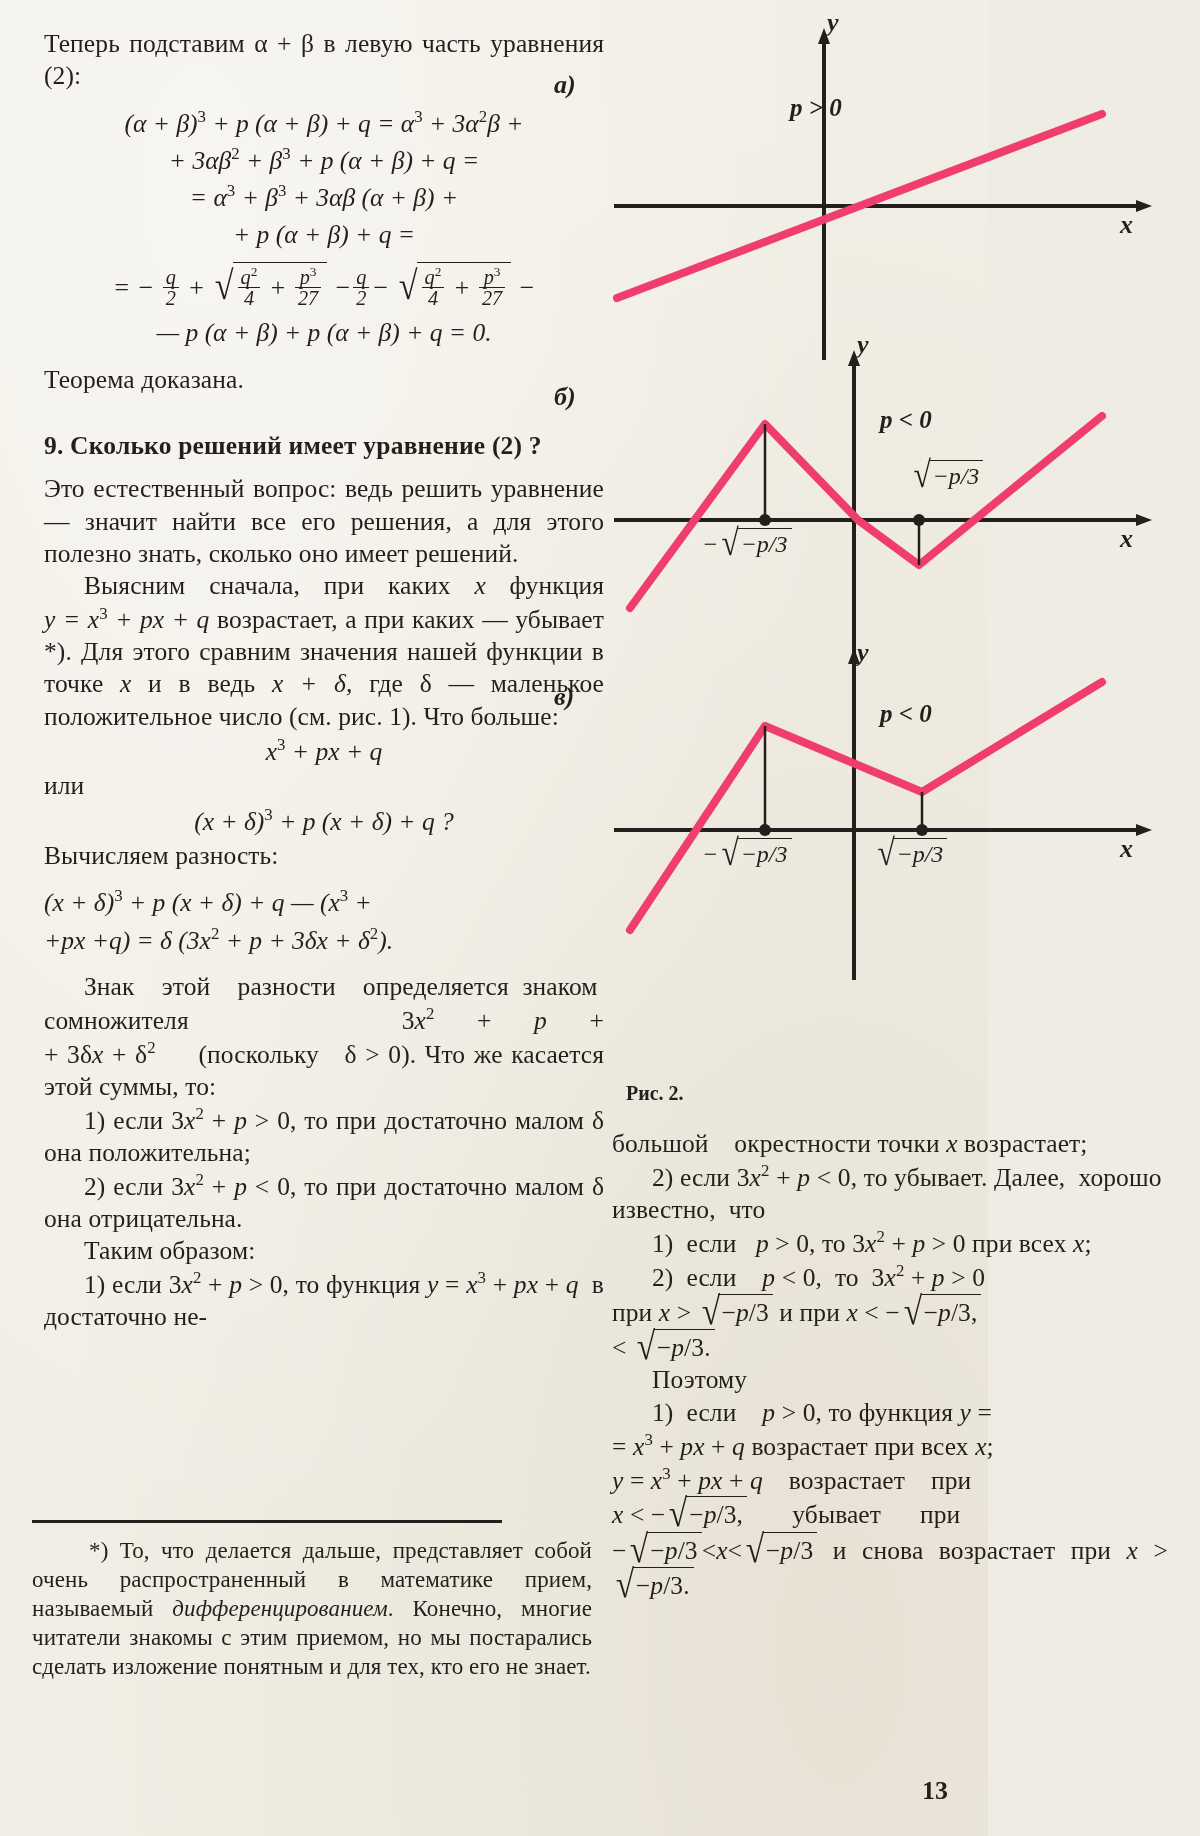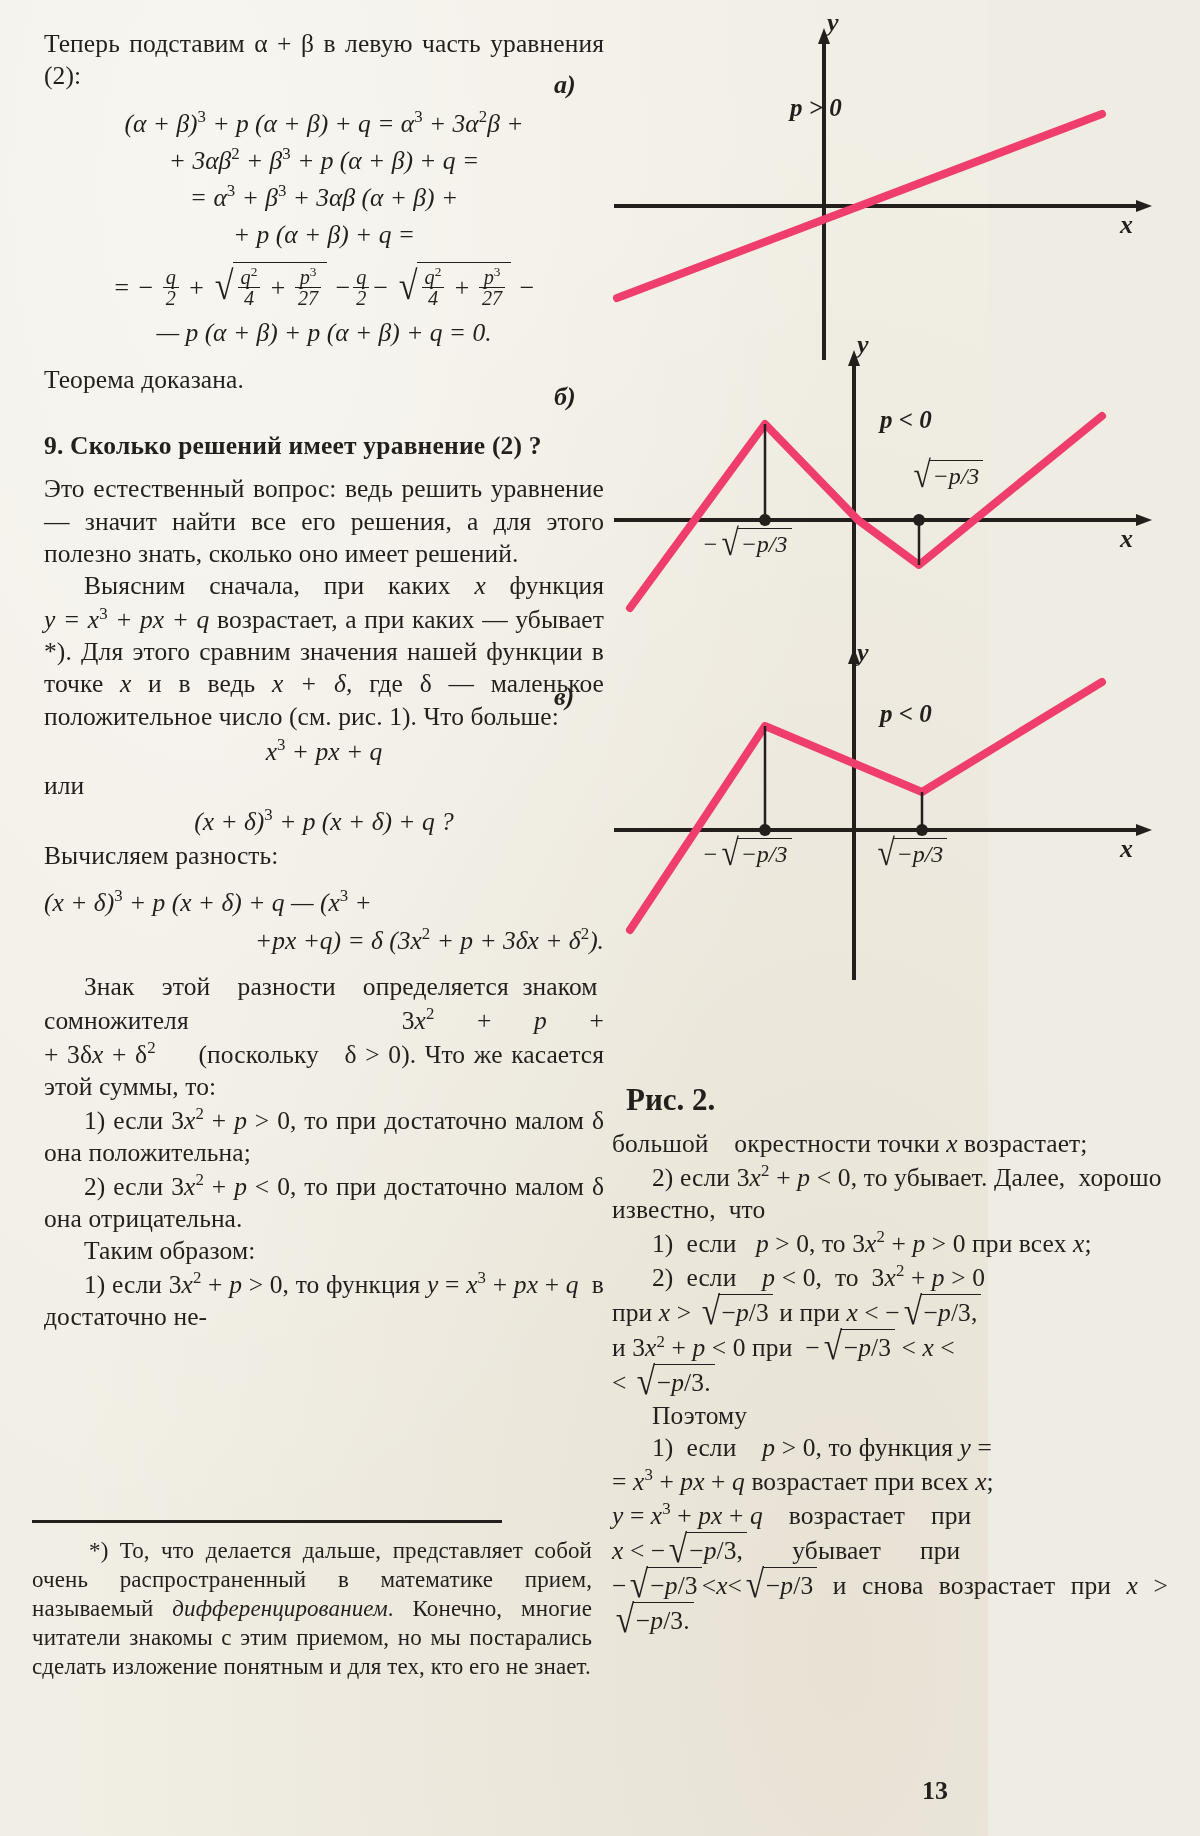--- a/index.html
+++ b/index.html
@@ -131,21 +131,21 @@
 
   
   .figure {
     position: relative;
     width: 556px;
   }
   .figcap {
     position: absolute;
     left: 14px;
     top: 1062px;
-    font-size: 31px;
+    font-size: 20px;
     font-weight: bold;
     font-style: normal;
   }
   .panel-label {
     position: absolute;
     font-style: italic;
     font-weight: bold;
     font-size: 26px;
   }
   .cond-label {
@@ -246,21 +246,21 @@
       (<i>x</i>&nbsp;+&nbsp;δ)<sup class="pw">3</sup>&nbsp;+&nbsp;<i>p</i>&nbsp;(<i>x</i>&nbsp;+&nbsp;δ)&nbsp;+&nbsp;<i>q</i>&nbsp;?
     </div>
 
     <p class="noind">Вычисляем разность:</p>
 
     <div class="spacer-sm"></div>
 
     <div class="mathline" style="text-align:left;">
       (<i>x</i>&nbsp;+&nbsp;δ)<sup class="pw">3</sup>&nbsp;+&nbsp;<i>p</i>&nbsp;(<i>x</i>&nbsp;+&nbsp;δ)&nbsp;+&nbsp;<i>q</i>&nbsp;—&nbsp;(<i>x</i><sup class="pw">3</sup>&nbsp;+
     </div>
-    <div class="mathline" style="text-align:right;">
+    <div class="mathline" style="text-align:left;">
       +<i>px</i>&nbsp;+<i>q</i>)&nbsp;=&nbsp;δ&nbsp;(3<i>x</i><sup class="pw">2</sup>&nbsp;+&nbsp;<i>p</i>&nbsp;+&nbsp;3δ<i>x</i>&nbsp;+&nbsp;δ<sup class="pw">2</sup>).
     </div>
 
     <div class="spacer-sm"></div>
 
     <p class="ind">
       Знак&nbsp; этой&nbsp; разности&nbsp; определяется знаком&nbsp; сомножителя &nbsp;&nbsp;&nbsp;&nbsp;3<i>x</i><sup class="pw">2</sup>&nbsp;+&nbsp;<i>p</i>&nbsp;+ +&nbsp;3δ<i>x</i>&nbsp;+&nbsp;δ<sup class="pw">2</sup>&nbsp;&nbsp;&nbsp;&nbsp;&nbsp;(поскольку&nbsp;&nbsp;&nbsp;δ&nbsp;&gt;&nbsp;0). Что же касается этой суммы, то:
     </p>
 
     <p class="ind">
@@ -358,23 +358,20 @@
     <p class="ind">
       1)&nbsp; если&nbsp;&nbsp; <i>p</i> &gt; 0, то 3<i>x</i><sup class="pw">2</sup> + <i>p</i> &gt; 0 при всех <i>x</i>;
     </p>
     <p class="ind">
       2)&nbsp; если&nbsp;&nbsp;&nbsp; <i>p</i> &lt; 0,&nbsp; то&nbsp; 3<i>x</i><sup class="pw">2</sup> + <i>p</i> &gt; 0
     </p>
     <p class="noind">
       при <i>x</i> &gt; <span class="rad"><span class="radsym">√</span><span class="radbody">−<i>p</i>/3</span></span> и при <i>x</i> &lt; −<span class="rad"><span class="radsym">√</span><span class="radbody">−<i>p</i>/3,</span></span>
     </p>
     <p class="noind">
-      и 3<i>x</i><sup class="pw">2</sup> + <i>p</i> &lt; 0 при &nbsp;−<span class="rad"><span class="radsym">√</span><span class="radbody">−<i>p</i>/3</span></span> &lt; <i>x</i> &lt;
-    </p>
-    <p class="noind">
       &lt; <span class="rad"><span class="radsym">√</span><span class="radbody">−<i>p</i>/3.</span></span>
     </p>
     <p class="ind">Поэтому</p>
     <p class="ind">
       1)&nbsp; если&nbsp;&nbsp;&nbsp; <i>p</i> &gt; 0, то функция <i>y</i> =
     </p>
     <p class="noind">
       = <i>x</i><sup class="pw">3</sup> + <i>px</i> + <i>q</i> возрастает при всех <i>x</i>;
     </p>
     <p class="noind">

